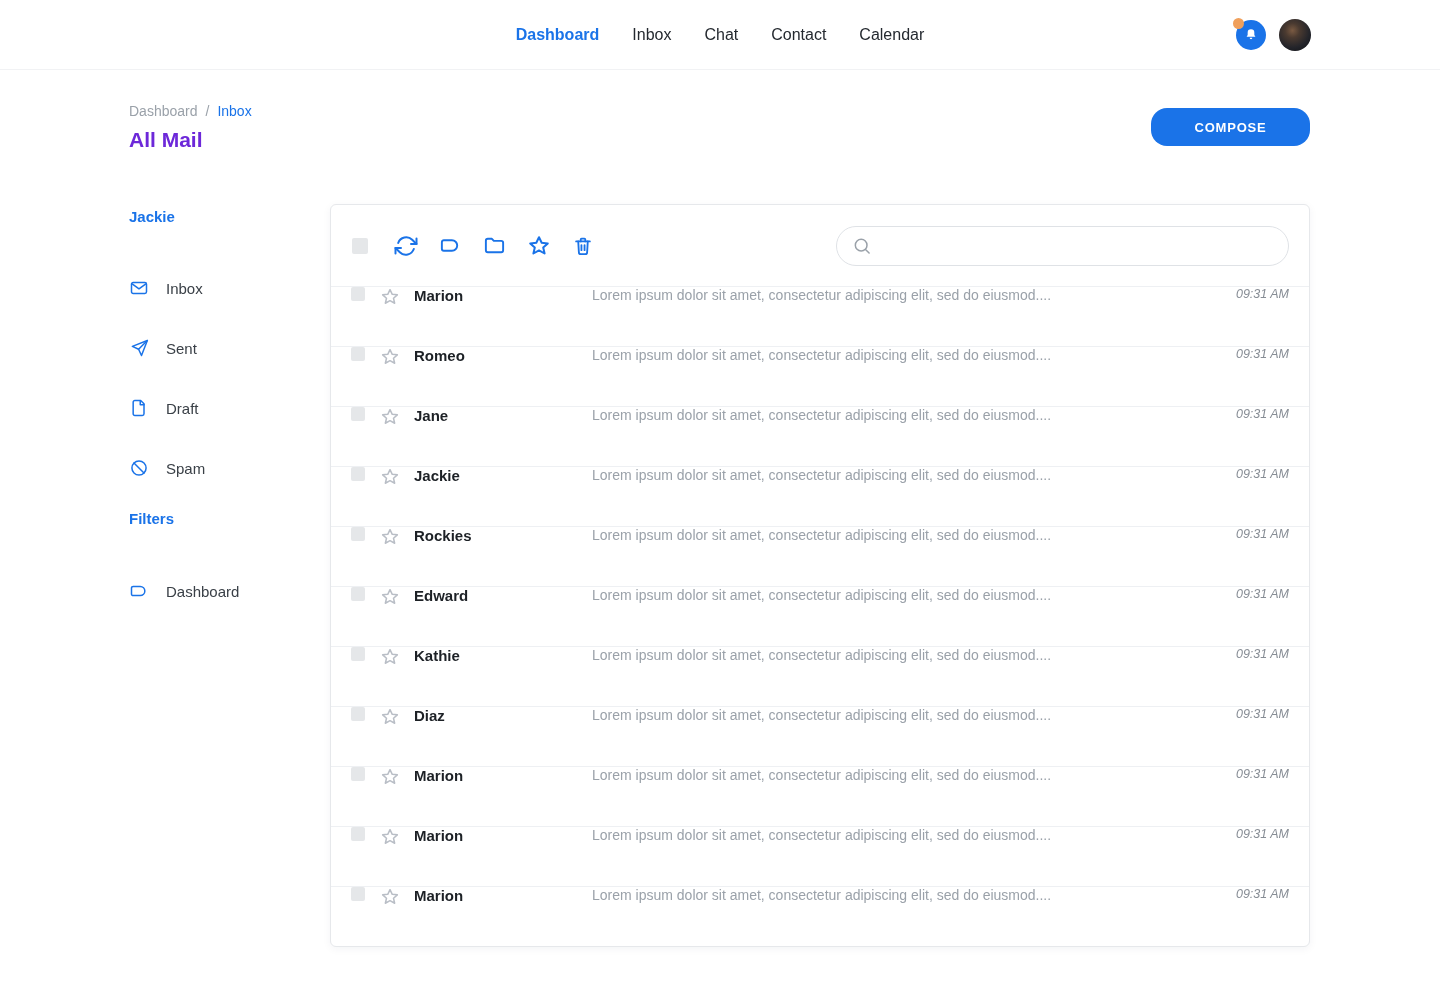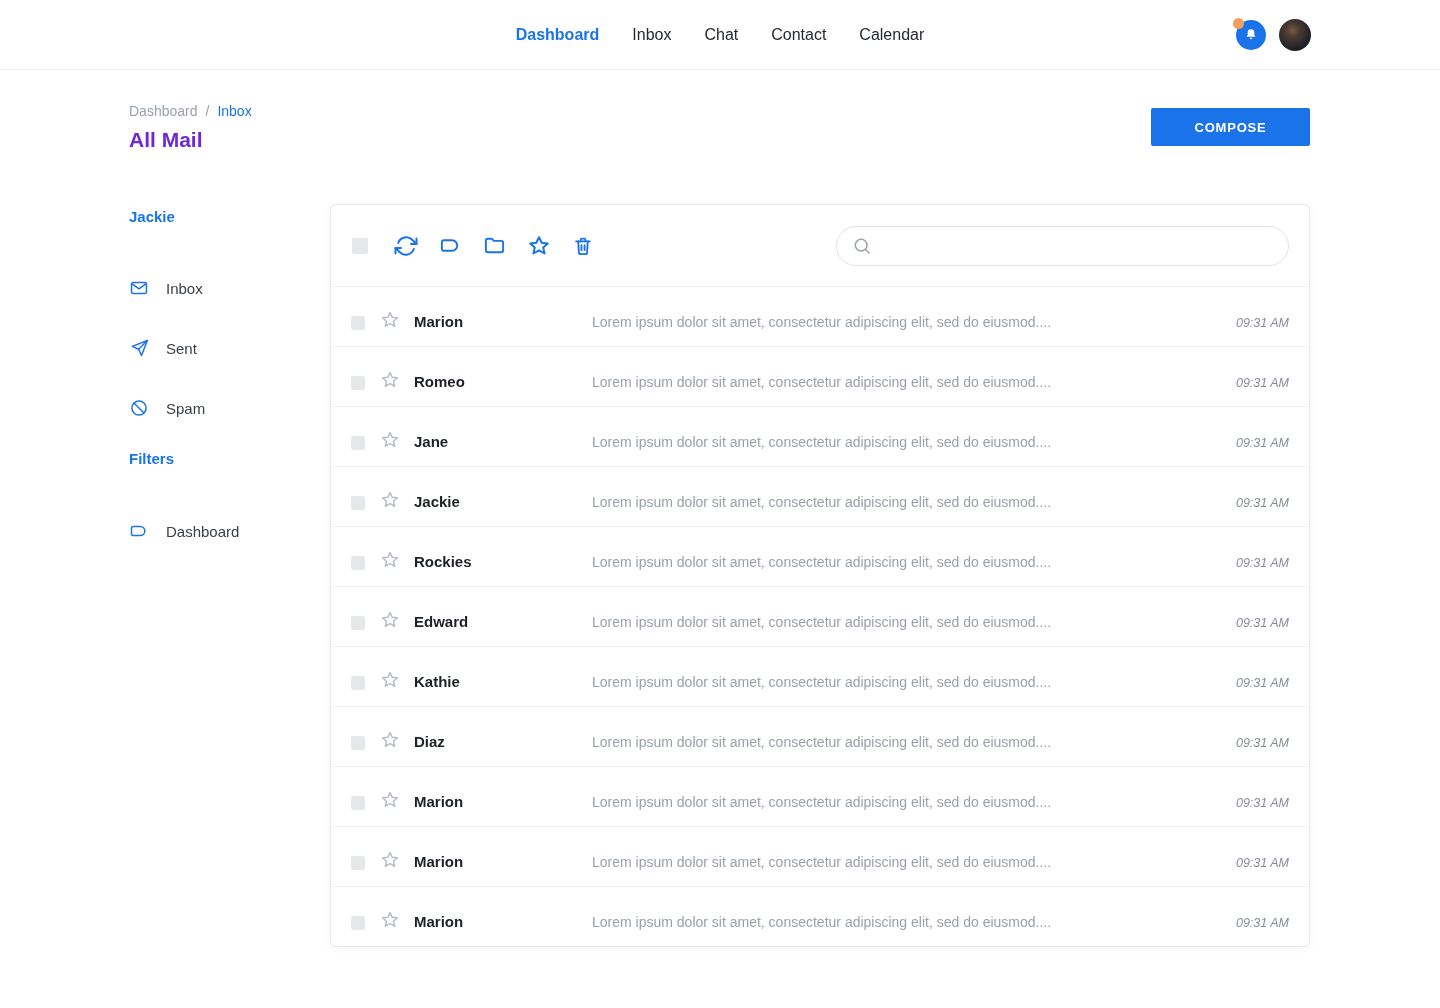--- a/index.html
+++ b/index.html
@@ -20,21 +20,21 @@
   .avatar { width:32px; height:32px; border-radius:50%; cursor:pointer;
     background:radial-gradient(circle at 42% 36%, #7a5a42 0%, #4a3a30 26%, #23242a 62%, #0d0e11 100%); }
 
   
   .content { padding:0 130px 0 129px; }
   .page-head { display:flex; justify-content:space-between; align-items:flex-start; margin-top:33px; }
   .breadcrumb { font-size:14px; color:#9aa1a9; display:flex; gap:8px; }
   .crumb { cursor:pointer; }
   .crumb-active { color:var(--accent,#1a73e8); cursor:pointer; }
   h1.page-title { margin-top:9px; font-size:21px; font-weight:700; color:#6d28d9; }
-  .compose { width:159px; height:38px; margin-top:5px; border:none; border-radius:2px;
+  .compose { width:159px; height:38px; margin-top:5px; border:none; border-radius:16px;
     background:var(--accent,#1a73e8); color:#fff; font-size:13px; font-weight:700;
     letter-spacing:.8px; cursor:pointer; font-family:"Liberation Sans",sans-serif; }
 
   
   .main { display:flex; margin-top:52px; }
 
   .sidebar { width:201px; flex:none; }
   .section-title { color:var(--accent,#1a73e8); font-size:15px; font-weight:700; }
   .section-title.first { margin-top:4px; margin-bottom:33px; }
   .section-title.filters { margin-top:12px; margin-bottom:34px; }
@@ -49,21 +49,21 @@
   .cbx { display:inline-block; background:#e5e7e9; border-radius:2px; cursor:pointer; flex:none; }
   .cbx.big { width:16px; height:16px; margin-right:26px; }
   .tool-btn { background:none; border:none; padding:0; margin-right:21px; cursor:pointer;
     display:flex; align-items:center; color:var(--accent,#1a73e8); }
   .search { margin-left:auto; width:453px; height:40px; border:1px solid #dfe2e6;
     border-radius:20px; display:flex; align-items:center; padding:0 14px 0 15px; background:#fff; }
   .search svg { color:#9aa1a9; flex:none; }
   .search input { border:none; outline:none; flex:1; margin-left:10px; font-size:14px;
     color:#3a4047; background:transparent; font-family:"Liberation Sans",sans-serif; }
 
-  .row { height:60px; display:flex; align-items:flex-end; padding:16px 20px; border-top:1px solid #eef0f3; cursor:pointer; }
+  .row { height:60px; display:flex; align-items:flex-start; padding:0 20px; border-top:1px solid #eef0f3; cursor:pointer; }
   .cbx.small { width:14px; height:14px; margin-right:15px; }
   .row-star { color:#b9bec6; flex:none; margin-right:14px; }
   .row .name { width:178px; flex:none; font-size:15px; font-weight:700; color:#1d2126; }
   .row .preview { flex:1; font-size:14px; color:var(--text-gray,#9aa1a9);
     white-space:nowrap; overflow:hidden; text-overflow:ellipsis; }
   .row .time { flex:none; margin-left:24px; font-size:12.5px; color:var(--time-gray,#878d95);font-style:italic; }
 </style>
 </head>
 <body style="--accent: #1a73e8; --text-dark: #202124; --text-gray: #9aa1a9; --time-gray: #878d95; --badge-orange: #f0a05c;">
 
@@ -113,20 +113,27 @@
       </div>
 
       <div class="side-item">
         <svg width="20" height="20" viewBox="0 0 24 24" fill="none" stroke="currentColor" stroke-width="1.8" stroke-linecap="round" stroke-linejoin="round">
           <path d="M22 3 11.5 13.5"></path>
             <path d="M22 3l-7 18-3.5-7.5L4 10z"></path>
         </svg>
         <span class="lbl">Sent</span>
       </div>
 
+      <div class="side-item">
+        <svg width="20" height="20" viewBox="0 0 24 24" fill="none" stroke="currentColor" stroke-width="1.8" stroke-linecap="round" stroke-linejoin="round">
+          <path d="M7 3h7l4 4v12a2 2 0 0 1-2 2H7a2 2 0 0 1-2-2V5a2 2 0 0 1 2-2z"></path>
+            <path d="M13.5 3.2V8H18"></path>
+        </svg>
+        <span class="lbl">Draft</span>
+      </div>
 
       <div class="side-item">
         <svg width="20" height="20" viewBox="0 0 24 24" fill="none" stroke="currentColor" stroke-width="1.8" stroke-linecap="round" stroke-linejoin="round">
           <circle cx="12" cy="12" r="8.5"></circle>
             <path d="m6 6 12 12"></path>
         </svg>
         <span class="lbl">Spam</span>
       </div>
 
 

